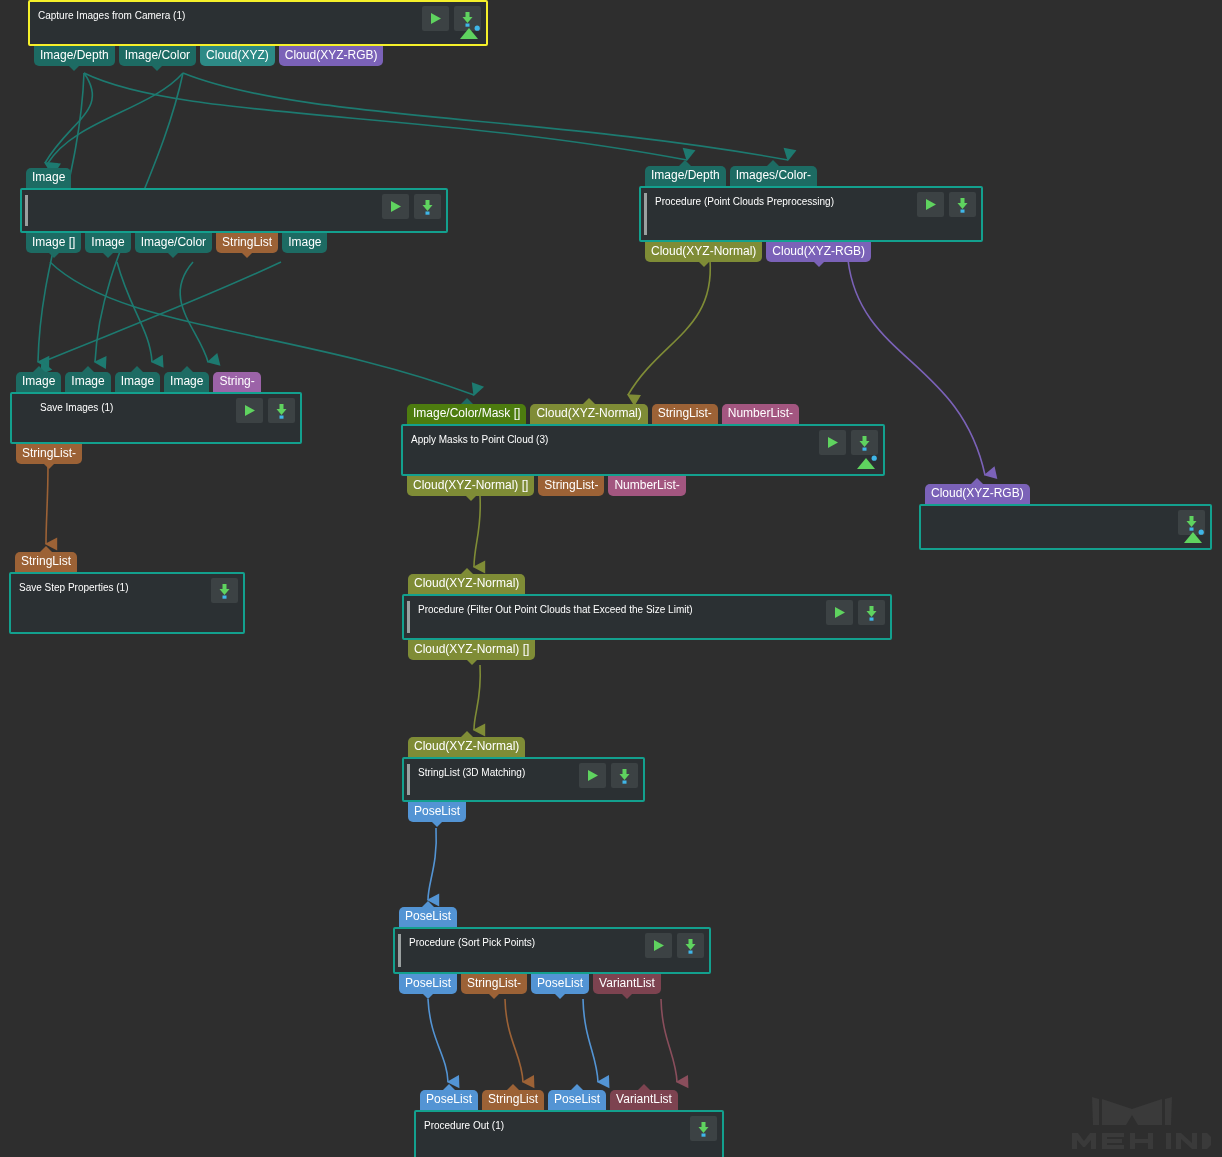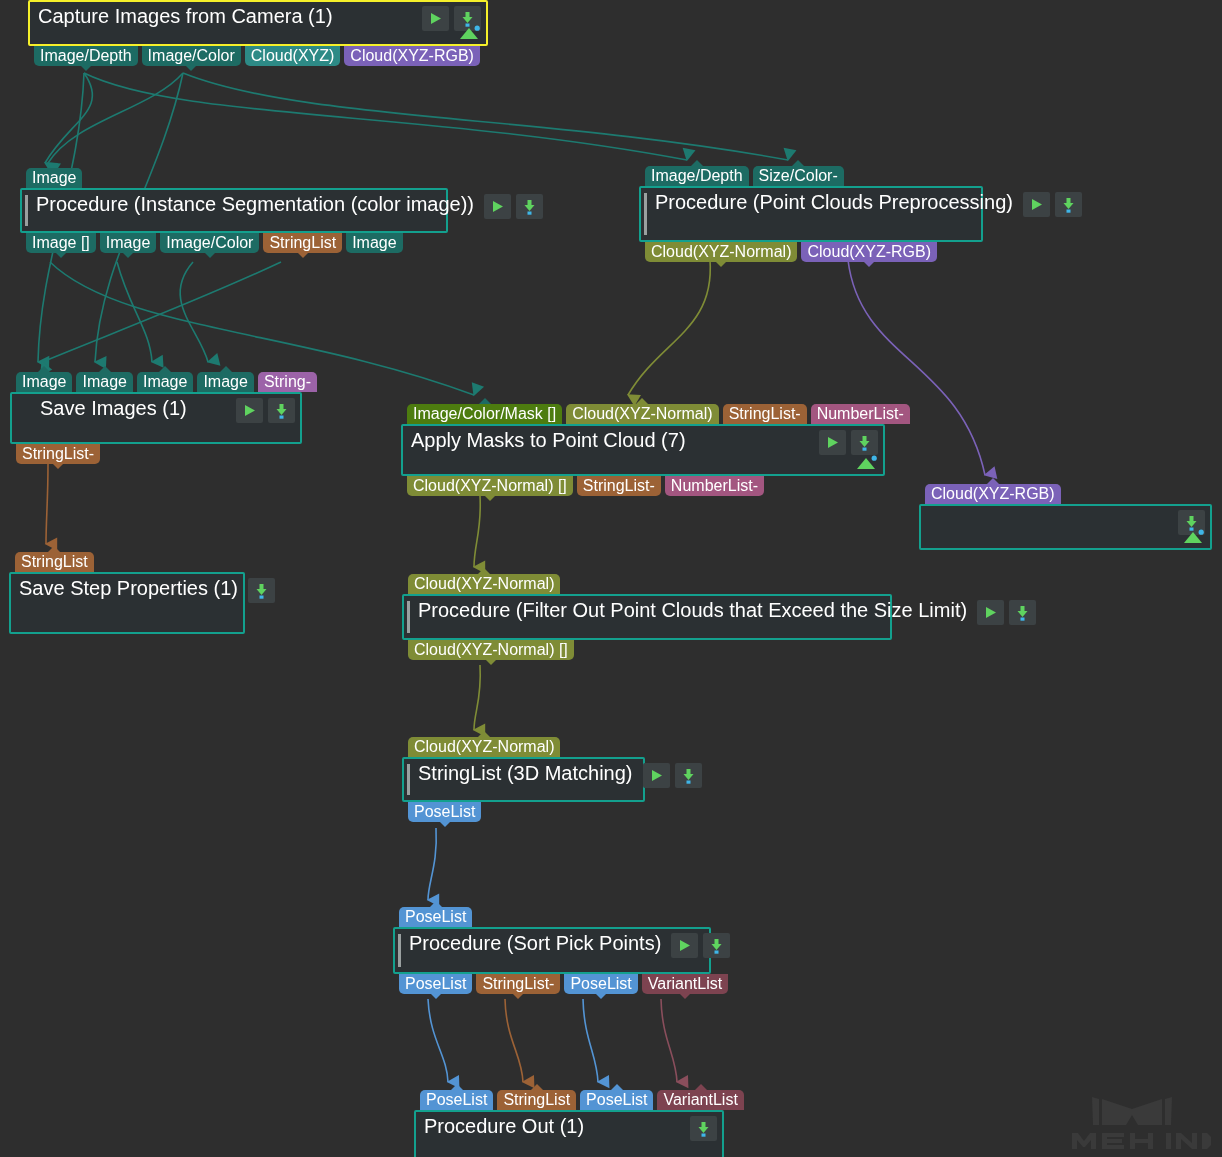--- a/index.html
+++ b/index.html
@@ -15,21 +15,21 @@
   .node-body{
     position:relative;
     background:#2b3033;
     border:2px solid #13a08e;
     border-radius:2px;
     box-sizing:border-box;
     display:flex;align-items:flex-start;
   }
   .node.selected .node-body{border-color:#f5f02a;}
   .node-title{
-    color:#ffffff;font-size:20px;line-height:16px;
+    color:#ffffff;font-size:10px;line-height:16px;
     padding:6px 6px 6px 8px;white-space:nowrap;
     letter-spacing:0px;
   }
   .node.has-sidebar .node-title{padding-left:14px;}
   .side-bar{
     position:absolute;left:3px;top:5px;bottom:5px;width:3px;background:#9aa0a0;
   }
   .node-actions{
     display:flex;gap:5px;align-items:center;margin-left:auto;padding:4px 5px 0 4px;
   }
@@ -40,21 +40,21 @@
   .corner-img{
     position:absolute;right:5px;bottom:4px;width:22px;height:15px;
   }
 
   
   .ports{position:absolute;display:flex;gap:4px;}
   .ports.out{top:100%;margin-top:0px;left:6px;}
   .ports.in{bottom:100%;margin-bottom:0px;left:6px;}
   .port{
     position:relative;
-    color:#ffffff;font-size:16px;line-height:15px;
+    color:#ffffff;font-size:12px;line-height:15px;
     padding:2px 6px 3px 6px;white-space:nowrap;
     box-sizing:border-box;
   }
   .ports.out .port{border-radius:0 0 5px 5px;}
   .ports.in  .port{border-radius:5px 5px 0 0;}
   .ports.out .port::after{
     content:"";position:absolute;left:50%;margin-left:-5px;top:100%;
     border-left:5px solid transparent;border-right:5px solid transparent;
     border-top:5px solid var(--pc);
   }
@@ -165,21 +165,20 @@
       <span class="port out" style="--pc:#1d6b63;background:#1d6b63;">Image/Depth</span>
       <span class="port out" style="--pc:#1d6b63;background:#1d6b63;">Image/Color</span>
       <span class="port out nopeak" style="--pc:#2d8a86;background:#2d8a86;">Cloud(XYZ)</span>
       <span class="port out nopeak" style="--pc:#7b62b8;background:#7b62b8;">Cloud(XYZ-RGB)</span>
     </div>
   </div>
 
   <div class="node has-sidebar" style="left:20px;top:188px;width:428px;">
     <div class="node-body" style="height:45px;">
       <div class="side-bar"></div>
-      <div class="node-title">Procedure (Instance Segmentation (color image))</div>
       <div class="node-actions">
         <div class="act-btn">
           <svg width="15" height="15" viewBox="0 0 15 15">
               <path d="M3,2 L13,7.5 L3,13 Z" fill="#5fd35f"></path>
             </svg>
         </div>
         <div class="act-btn">
           <svg width="15" height="16" viewBox="0 0 15 16">
             <rect x="5.5" y="1" width="4" height="5" fill="#5fd35f"></rect>
             <path d="M2.5,6 L12.5,6 L7.5,12 Z" fill="#5fd35f"></path>
@@ -214,21 +213,21 @@
           <svg width="15" height="16" viewBox="0 0 15 16">
             <rect x="5.5" y="1" width="4" height="5" fill="#5fd35f"></rect>
             <path d="M2.5,6 L12.5,6 L7.5,12 Z" fill="#5fd35f"></path>
             <rect x="5.5" y="12.5" width="4" height="3.2" fill="#3fb6e8"></rect>
           </svg>
         </div>
       </div>
     </div>
     <div class="ports in">
       <span class="port in" style="--pc:#1d6b63;background:#1d6b63;">Image/Depth</span>
-      <span class="port in" style="--pc:#1d6b63;background:#1d6b63;">Size/Color-</span>
+      <span class="port in" style="--pc:#1d6b63;background:#1d6b63;">Images/Color-</span>
     </div>
     <div class="ports out">
       <span class="port out" style="--pc:#7f8c36;background:#7f8c36;">Cloud(XYZ-Normal)</span>
       <span class="port out" style="--pc:#7b62b8;background:#7b62b8;">Cloud(XYZ-RGB)</span>
     </div>
   </div>
 
   <div class="node" style="left:10px;top:392px;width:292px;">
     <div class="node-body" style="height:52px;padding-left:20px;">
       <div class="node-title">Save Images (1)</div>
@@ -272,21 +271,21 @@
         </div>
       </div>
     </div>
     <div class="ports in">
       <span class="port in" style="--pc:#9c6236;background:#9c6236;">StringList</span>
     </div>
   </div>
 
   <div class="node" style="left:401px;top:424px;width:484px;">
     <div class="node-body" style="height:52px;">
-      <div class="node-title">Apply Masks to Point Cloud (7)</div>
+      <div class="node-title">Apply Masks to Point Cloud (3)</div>
       <div class="node-actions">
         <div class="act-btn">
           <svg width="15" height="15" viewBox="0 0 15 15">
               <path d="M3,2 L13,7.5 L3,13 Z" fill="#5fd35f"></path>
             </svg>
         </div>
         <div class="act-btn">
           <svg width="15" height="16" viewBox="0 0 15 16">
             <rect x="5.5" y="1" width="4" height="5" fill="#5fd35f"></rect>
             <path d="M2.5,6 L12.5,6 L7.5,12 Z" fill="#5fd35f"></path>

